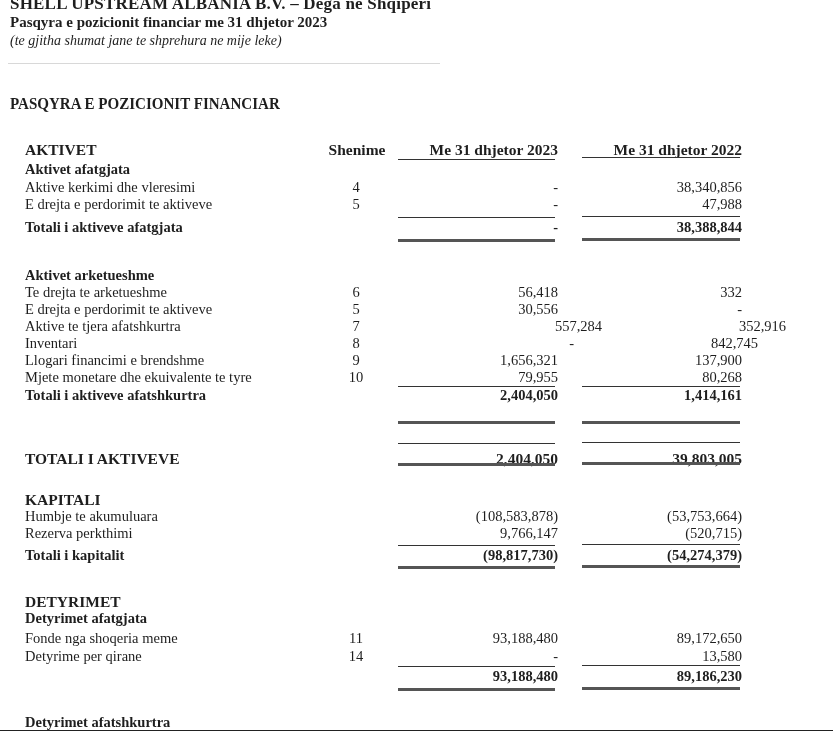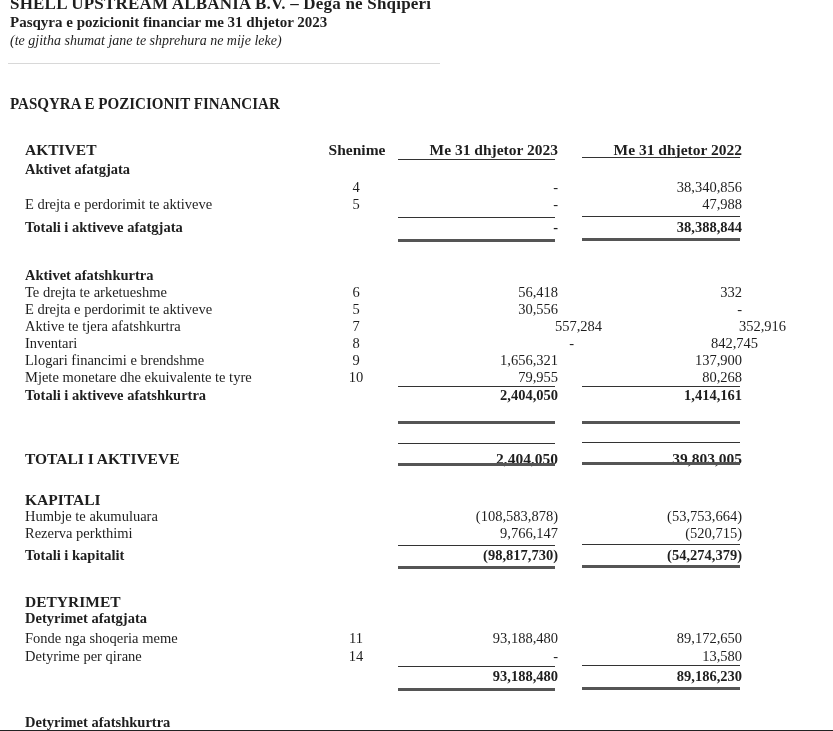--- a/index.html
+++ b/index.html
@@ -45,20 +45,21 @@
   <span class="c2">Me 31 dhjetor 2022</span>
 </div>
 <div class="line l1" style="top:159px;"></div>
 <div class="line l2" style="top:157px;"></div>
 
 <div class="row b" style="top:161px;">
     <span class="lbl">Aktivet afatgjata</span>
   </div>
 
 <div class="row" style="top:179px;">
+  <span class="lbl">Aktive kerkimi dhe vleresimi</span>
   <span class="note">4</span>
   <span class="c1">-</span>
   <span class="c2">38,340,856</span>
 </div>
 <div class="row" style="top:196px;">
   <span class="lbl">E drejta e perdorimit te aktiveve</span>
   <span class="note">5</span>
   <span class="c1">-</span>
   <span class="c2">47,988</span>
 </div>
@@ -66,21 +67,21 @@
 <div class="line l2" style="top:216px;"></div>
 <div class="row b" style="top:219px;">
   <span class="lbl">Totali i aktiveve afatgjata</span>
   <span class="c1">-</span>
   <span class="c2">38,388,844</span>
 </div>
 <div class="line l1 dbl" style="top:239px;"></div>
 <div class="line l2 dbl" style="top:238px;"></div>
 
 <div class="row b" style="top:267px;">
-    <span class="lbl">Aktivet afatshkurtra</span>
+    <span class="lbl">Aktivet arketueshme</span>
   </div>
 
 <div class="row" style="top:284px;">
   <span class="lbl">Te drejta te arketueshme</span>
   <span class="note">6</span>
   <span class="c1">56,418</span>
   <span class="c2">332</span>
 </div>
 <div class="row" style="top:301px;">
   <span class="lbl">E drejta e perdorimit te aktiveve</span>

